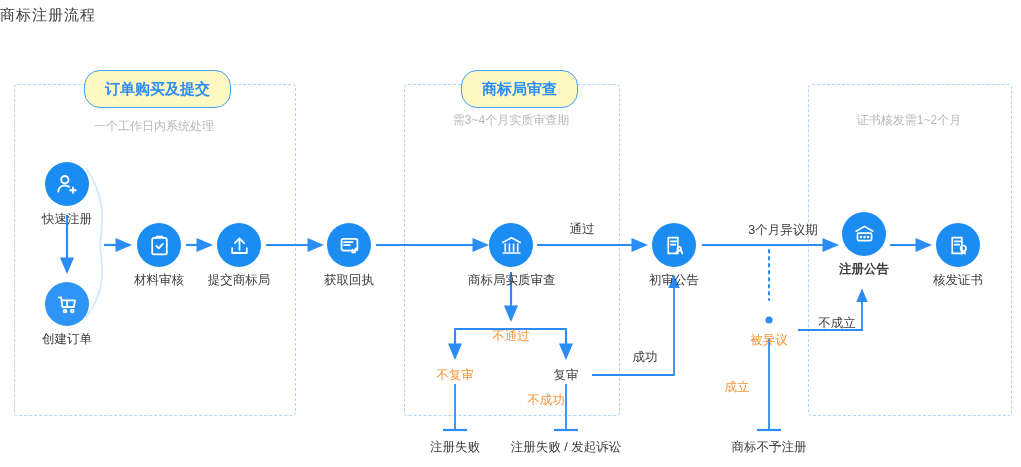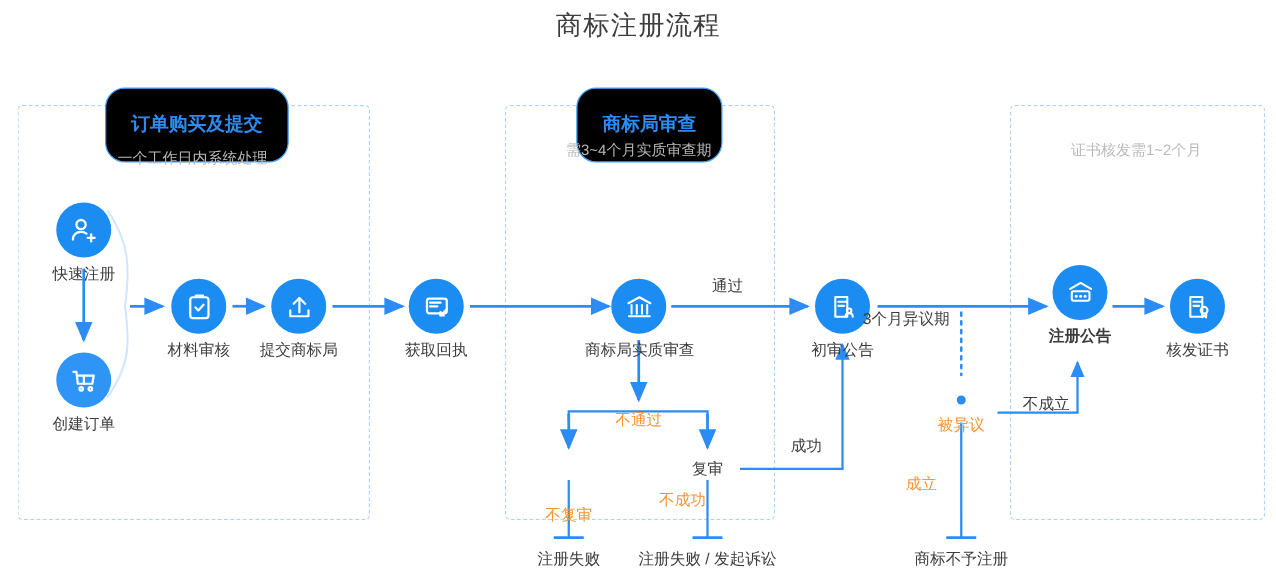--- a/index.html
+++ b/index.html
@@ -7,32 +7,32 @@
     width:1021px;height:467px;position:relative;overflow:hidden;
     font-family:"Liberation Sans","DejaVu Sans",sans-serif;
     color:#333333;
     -webkit-font-smoothing:antialiased;
   }
   .canvas{position:absolute;left:0;top:0;width:1021px;height:467px;}
   svg.layer{position:absolute;left:0;top:0;width:1021px;height:467px;pointer-events:none;}
 
   
   .page-title{
-    position:absolute;left:0;top:6px;width:1021px;text-align:center;
-    font-size:21px;color:#3d3d3d;letter-spacing:1px;font-weight:400;
+    position:absolute;left:0;top:6px;width:1021px;text-align:left;
+    font-size:15px;color:#3d3d3d;letter-spacing:1px;font-weight:400;
   }
 
   
   .stage-box{
     position:absolute;border:1px dashed #a9d4fb;border-radius:4px;
     background:transparent;
   }
   .stage-pill{
-    position:absolute;height:28px;line-height:28px;padding:15px 20px;
-    border:1px solid #43a0fb;border-radius:16px;background:#000000;
+    position:absolute;height:28px;line-height:28px;padding:4px 20px;
+    border:1px solid #43a0fb;border-radius:16px;background:#fef9c3;
     color:#2b8cf5;font-size:15px;font-weight:bold;white-space:nowrap;
     text-align:center;
   }
   .stage-sub{
     position:absolute;font-size:12px;color:#b8b8b8;white-space:nowrap;
     text-align:center;
   }
 
   
   .node{position:absolute;width:86px;margin-left:-43px;text-align:center;}
@@ -226,25 +226,25 @@
         <path d="M8.4 8h6M8.4 11.2h4.4"></path>
         <circle cx="16.6" cy="14.6" r="2.6"></circle>
         <path d="M15 17v3l1.6-1 1.6 1v-3"></path>
       </svg>
     </div>
     <div class="caption">核发证书</div>
   </div>
 
   <div class="edge-label dark" style="left:582px;top:223px;">通过</div>
   <div class="edge-label orange" style="left:511px;top:330px;">不通过</div>
-  <div class="edge-label orange" style="left:455px;top:369px;margin-top:37px;">不复审</div>
+  <div class="edge-label orange" style="left:455px;top:369px;">不复审</div>
   <div class="edge-label dark" style="left:566px;top:369px;">复审</div>
   <div class="edge-label dark" style="left:645px;top:351px;">成功</div>
   <div class="edge-label orange" style="left:546px;top:394px;">不成功</div>
-  <div class="edge-label dark" style="left:725px;top:224px;margin-top:25px;">3个月异议期</div>
+  <div class="edge-label dark" style="left:783px;top:224px;">3个月异议期</div>
   <div class="edge-label orange" style="left:769px;top:334px;">被异议</div>
   <div class="edge-label dark" style="left:837px;top:317px;">不成立</div>
   <div class="edge-label orange" style="left:737px;top:381px;">成立</div>
 
   <div class="terminal-label" style="left:455px;top:441px;">注册失败</div>
   <div class="terminal-label" style="left:566px;top:441px;">注册失败 / 发起诉讼</div>
   <div class="terminal-label" style="left:769px;top:441px;">商标不予注册</div>
 
 </div>
 

